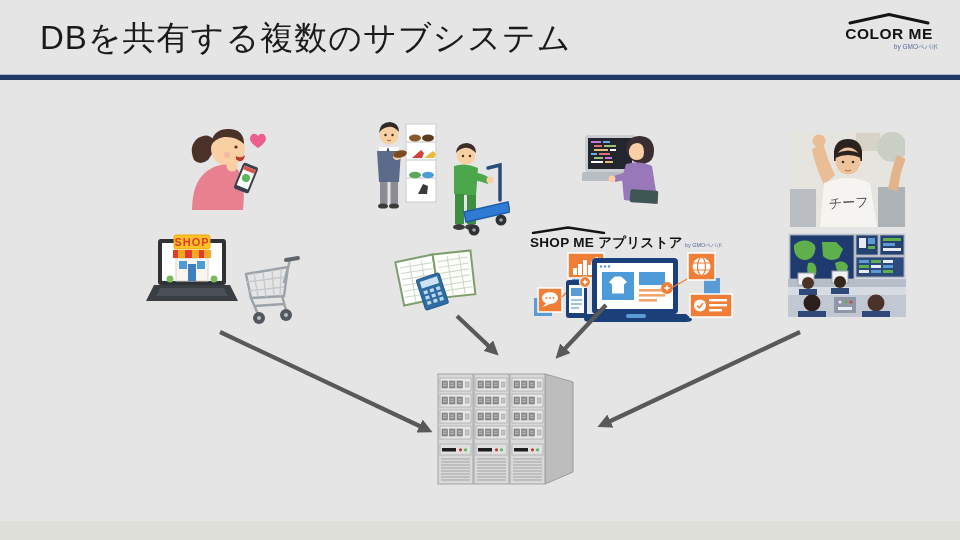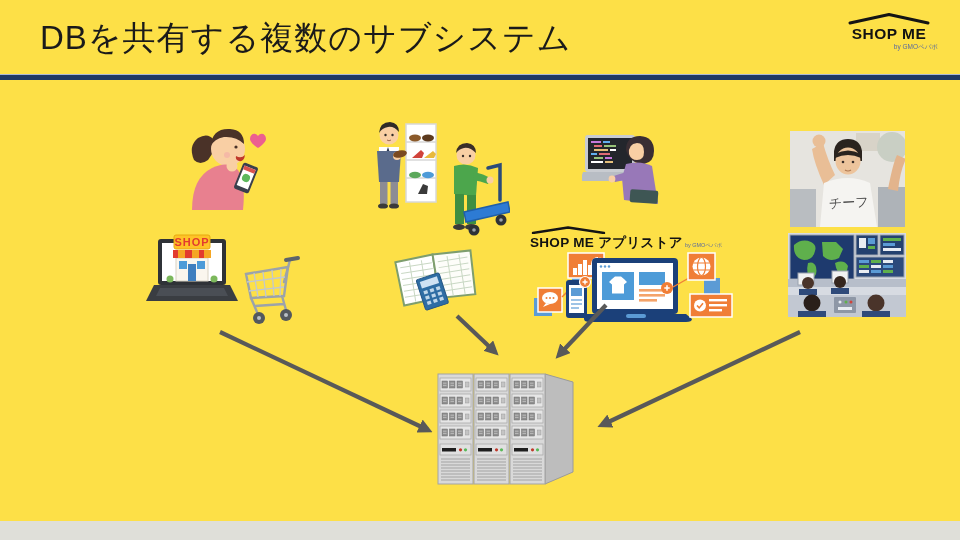--- a/index.html
+++ b/index.html
@@ -1,17 +1,17 @@
 <!DOCTYPE html>
 <html><head>
 <meta charset="utf-8">
 <style>
   html,body{margin:0;padding:0;background:#888;}
   .slide{
-    position:relative;width:960px;height:540px;background:#fde047;
+    position:relative;width:960px;height:540px;background:#e5e5e5;
     overflow:hidden;font-family:"Liberation Sans","DejaVu Sans",sans-serif;
     margin:0 auto;
     text-decoration:underline;
   }
   .abs{position:absolute;}
   
   .title{
     left:40px;top:20px;font-size:33px;font-weight:500;color:#1a1a1a;
     letter-spacing:1px;white-space:nowrap;line-height:1.1;
   }
@@ -35,21 +35,21 @@
 <body>
 
 <div class="slide">
 
   <div class="abs title">DBを共有する複数のサブシステム</div>
 
   <div class="abs brand">
     <svg class="roof" width="88" height="13" viewBox="0 0 88 13">
       <path d="M5,11 L44,2.5 L83,11" fill="none" stroke="#141414" stroke-width="3" stroke-linecap="round" stroke-linejoin="round"></path>
     </svg>
-    <div class="brand-text">SHOP ME</div>
+    <div class="brand-text">COLOR ME</div>
     <div class="brand-byline">by GMOペパボ</div>
   </div>
 
   <div class="abs rule"></div>
 
   <svg class="abs" style="left:180px;top:116px;" width="92" height="96" viewBox="0 0 92 96">
     <path d="M14,44 Q8,30 18,22 Q28,16 34,24 Q36,34 28,44 Q20,50 14,44 Z" fill="#4a3228"></path>
     <circle cx="48" cy="33" r="17" fill="#F9CFA4"></circle>
     <path d="M31,30 Q32,12 50,13 Q64,14 64,28 Q56,20 44,21 Q34,23 31,30 Z" fill="#4a3228"></path>
     <circle cx="56" cy="31" r="1.6" fill="#4a3228"></circle>

